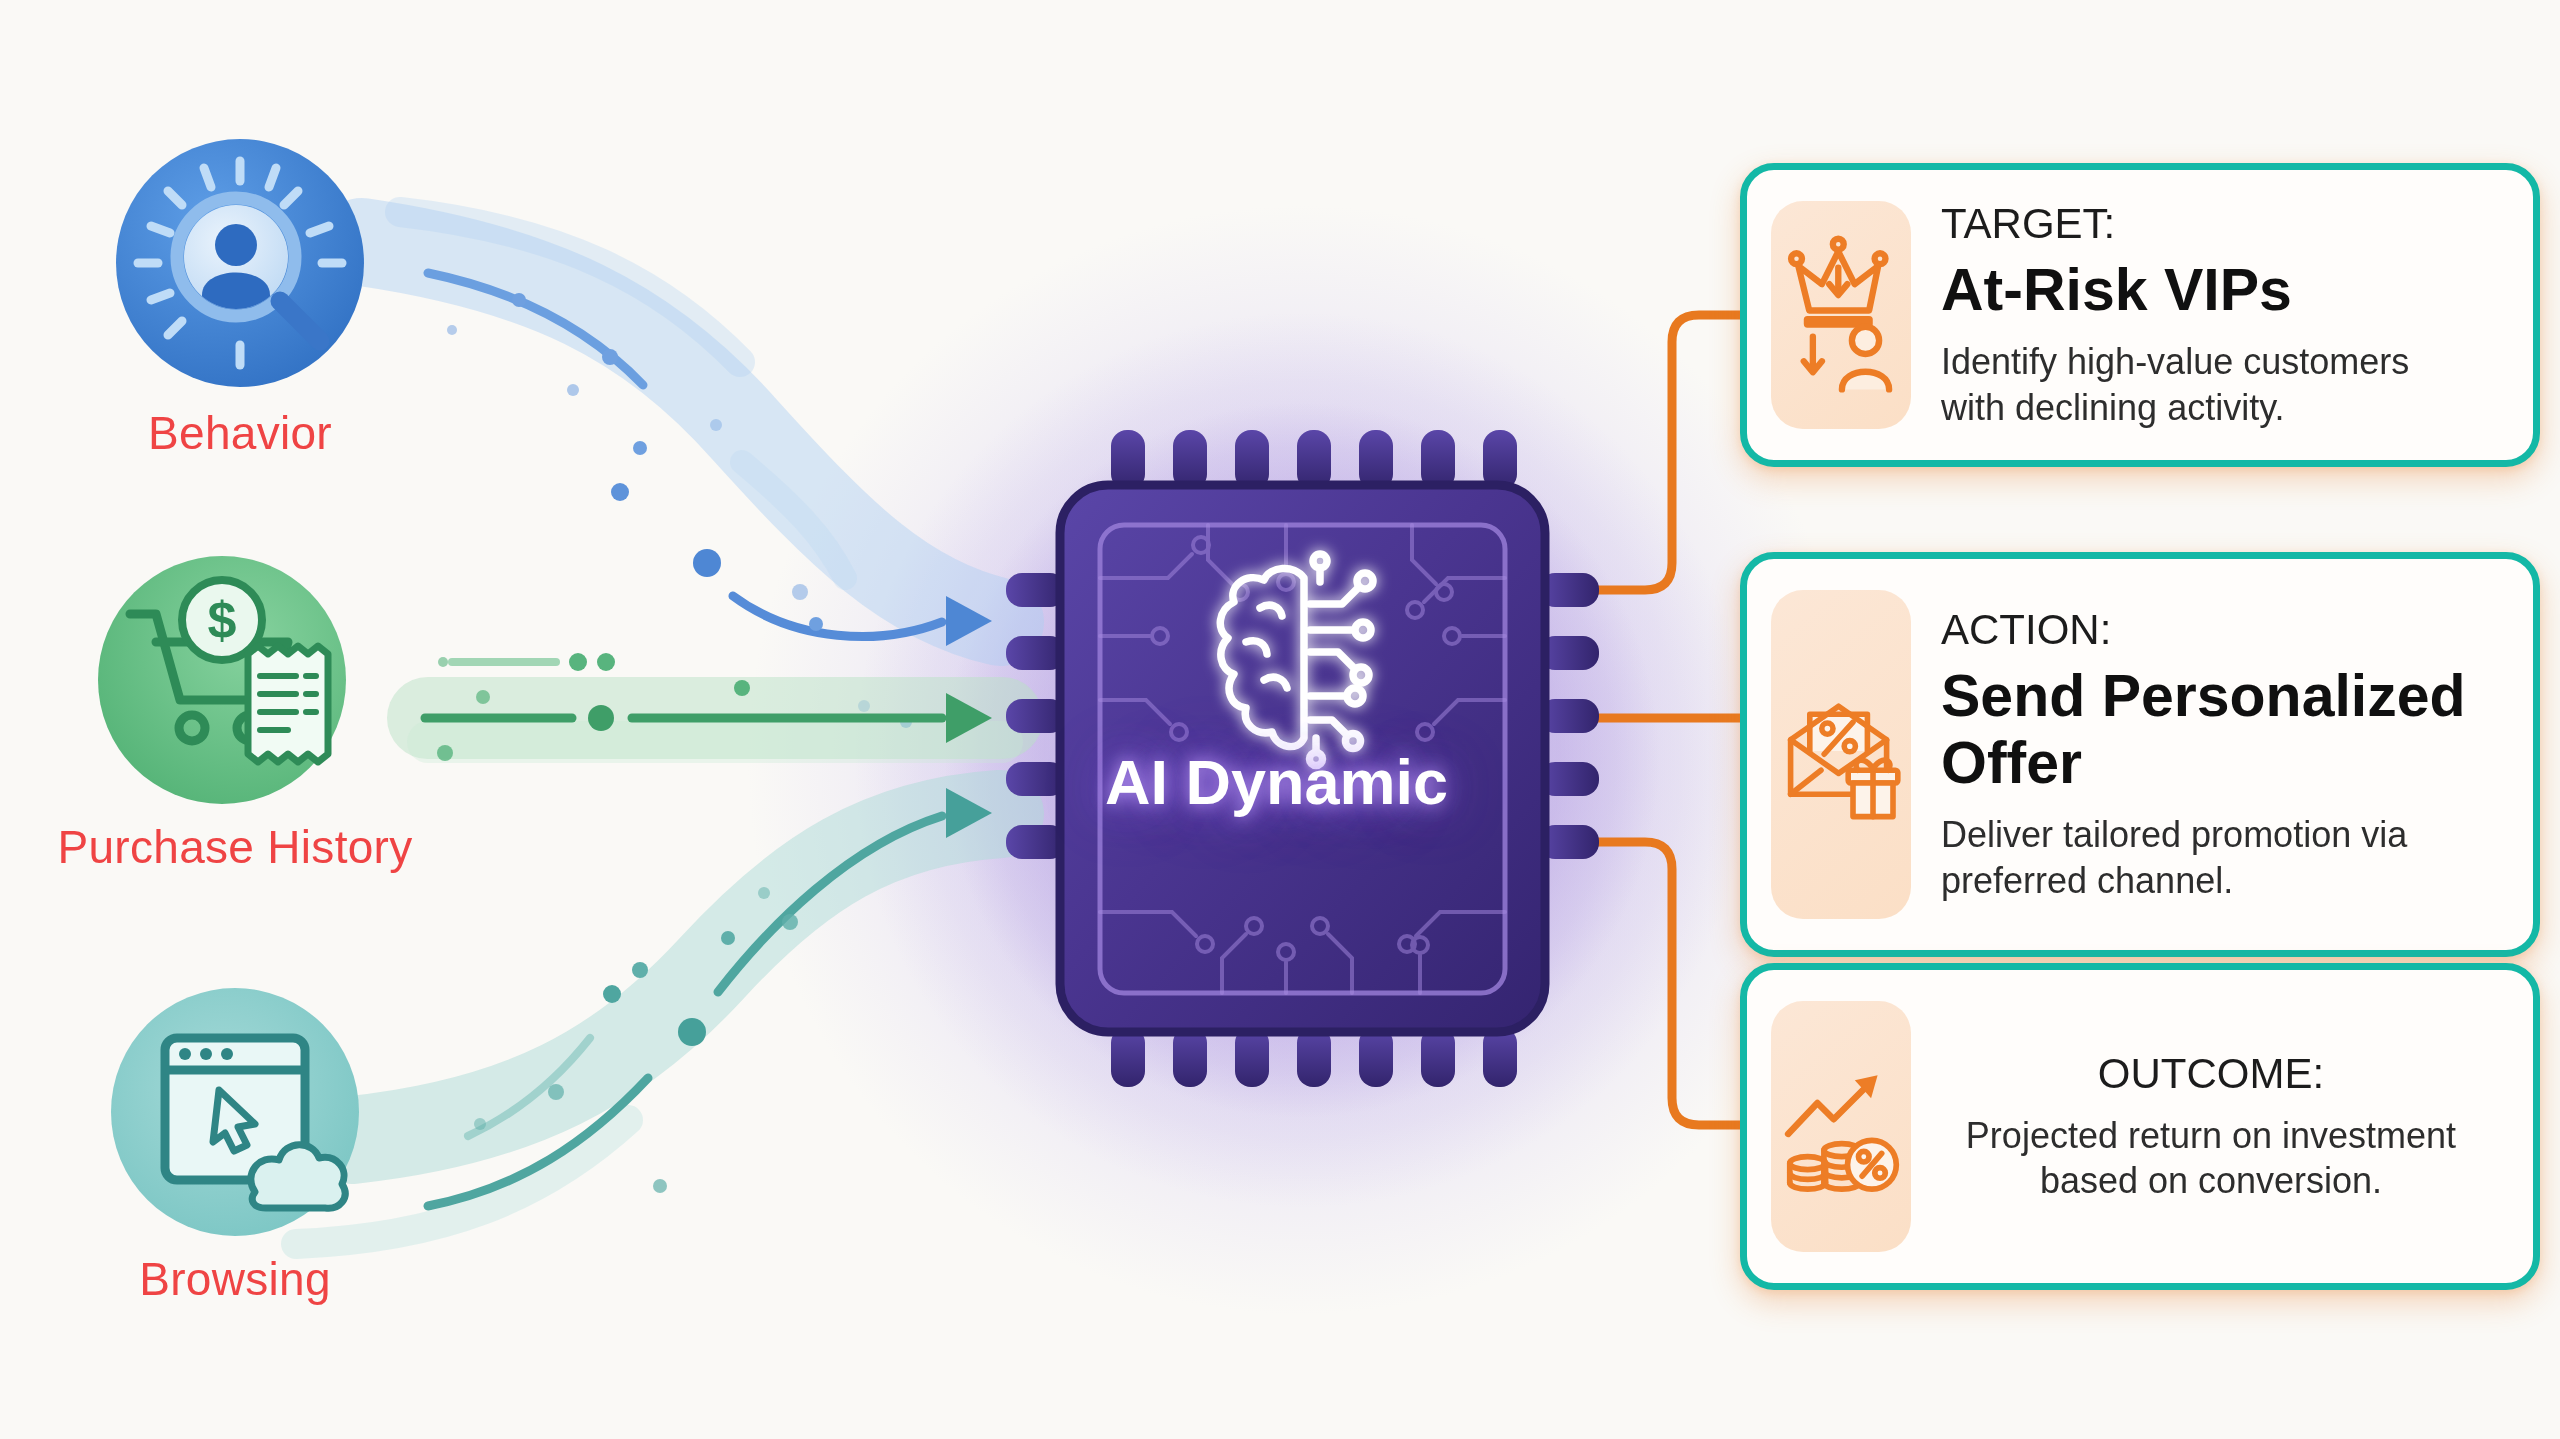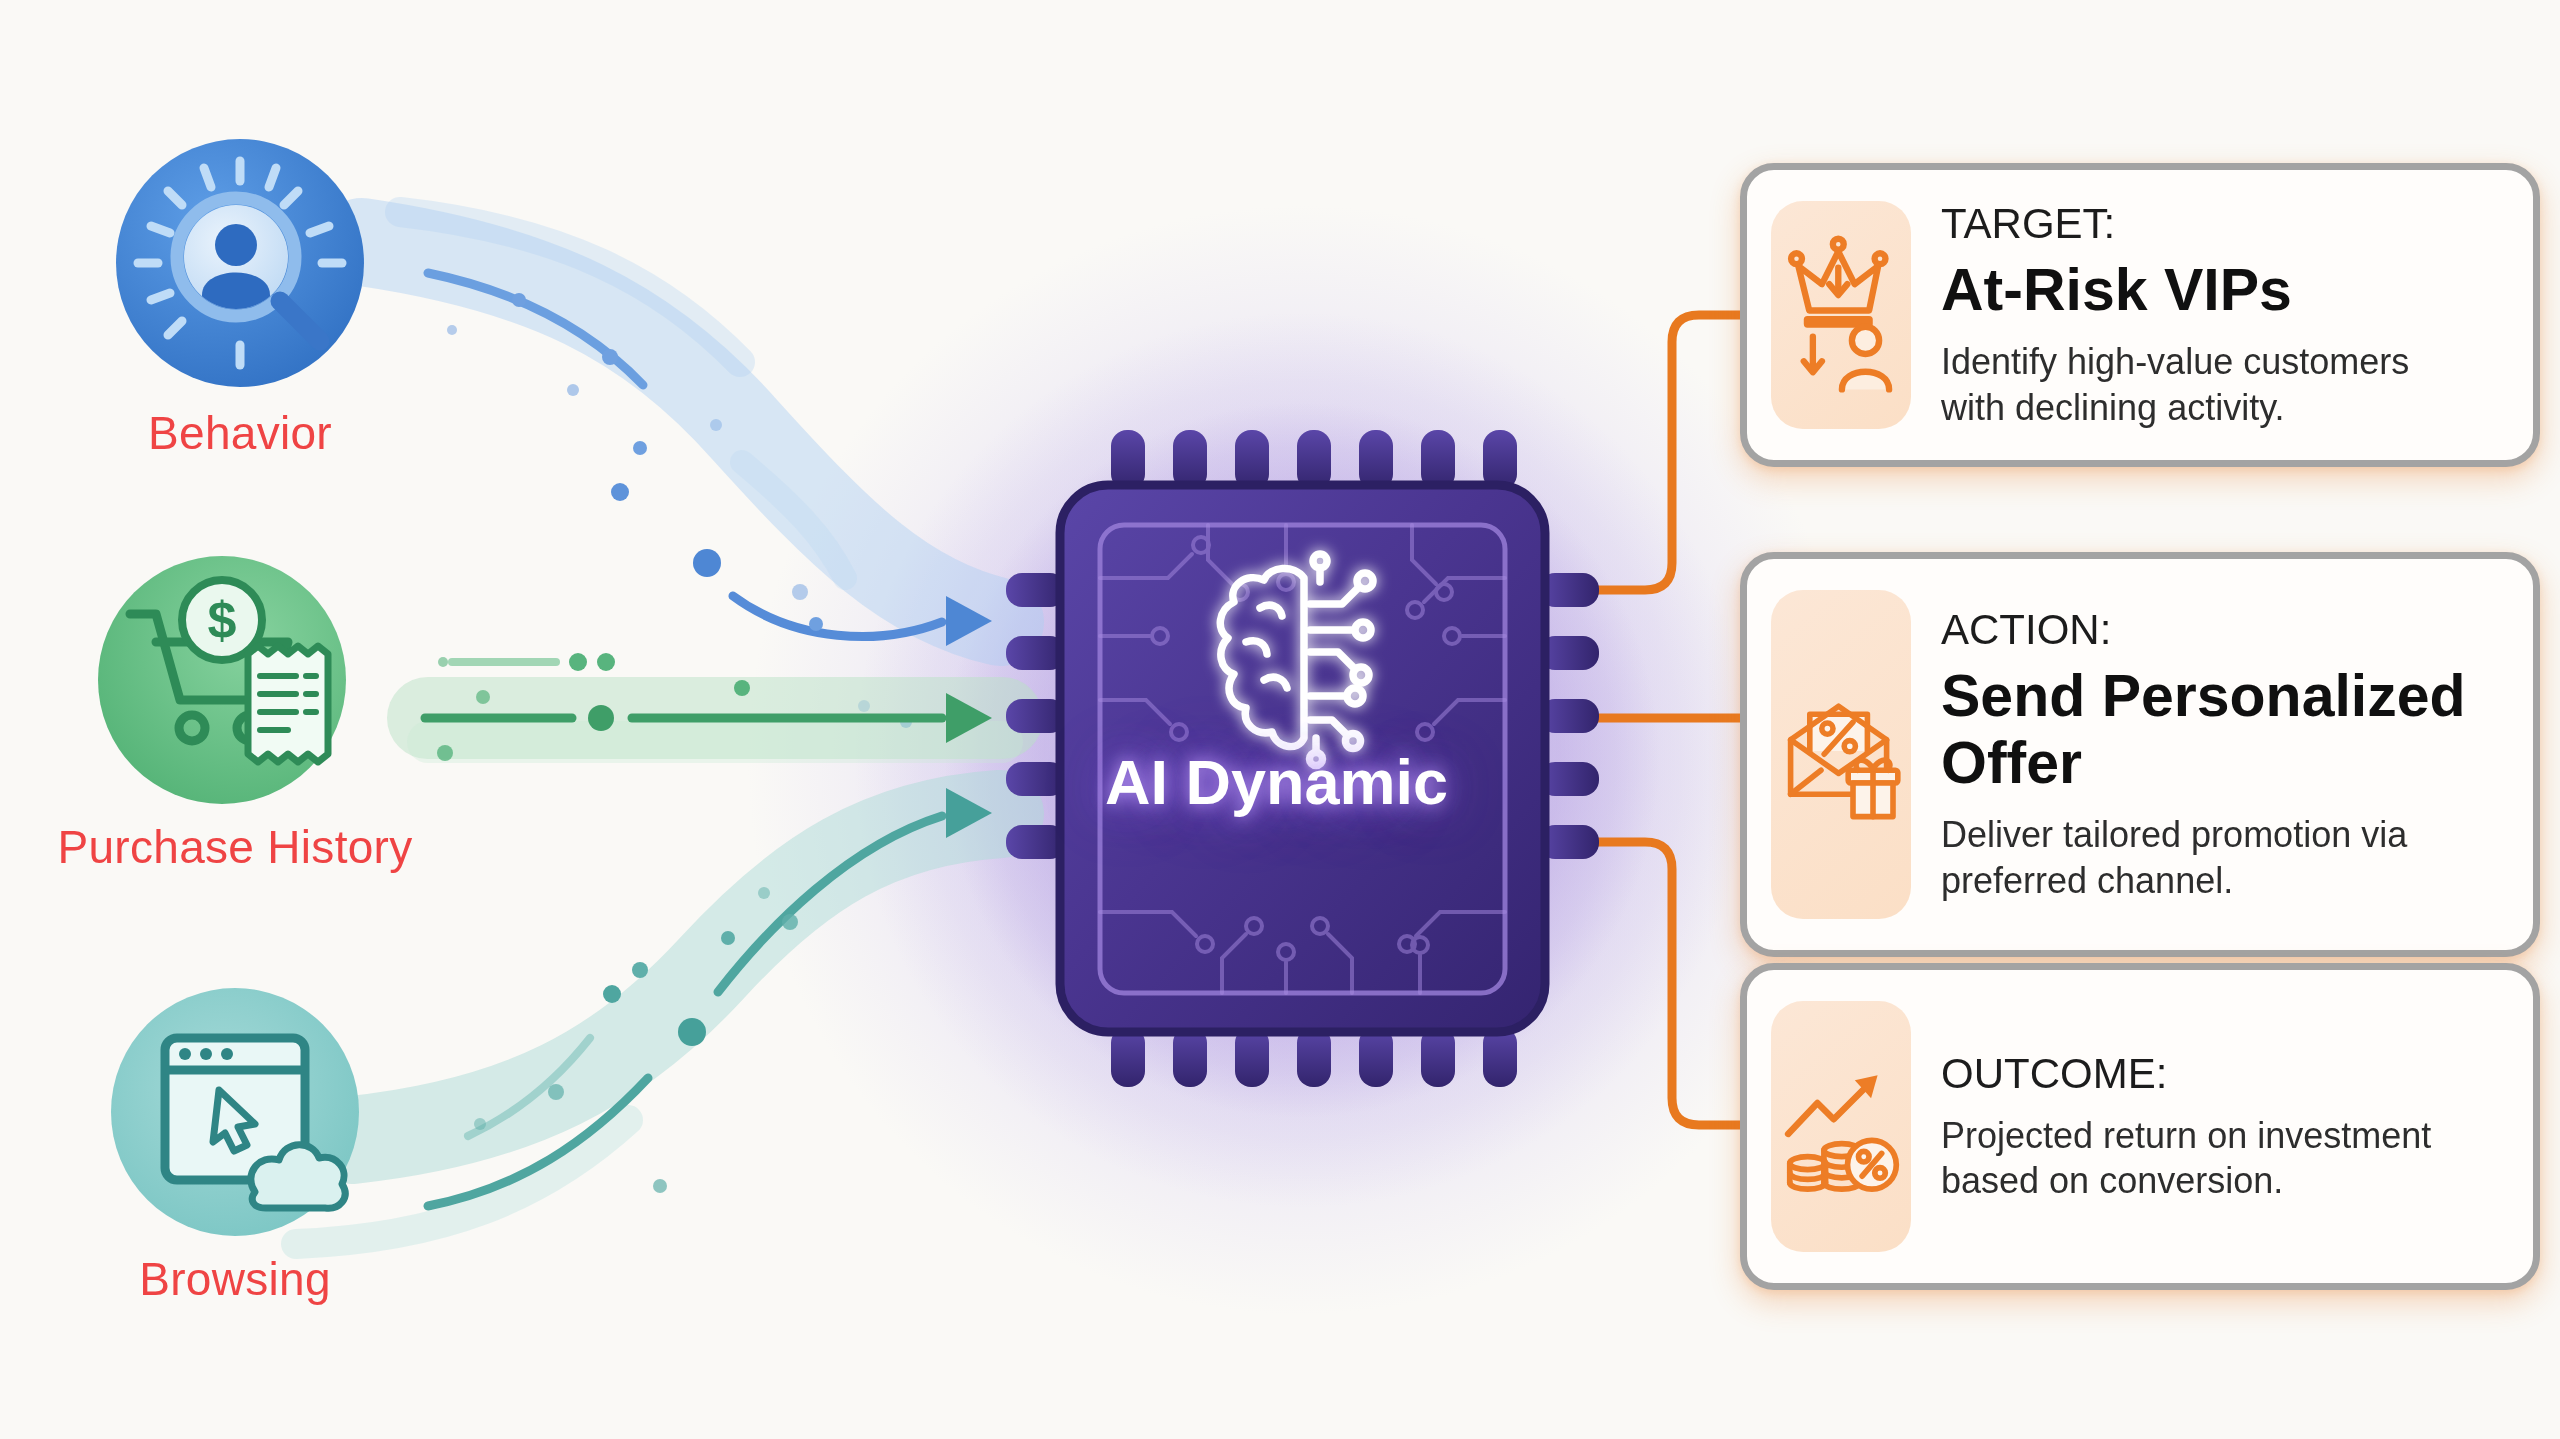--- a/index.html
+++ b/index.html
@@ -15,36 +15,36 @@
     position:absolute;z-index:3;transform:translateX(-50%);
     font-size:46px;font-weight:400;color:#ef4444;letter-spacing:.3px;white-space:nowrap;
   }
   .chip-title{
     position:absolute;left:1105px;top:746px;width:395px;z-index:4;
     color:#ffffff;font-weight:700;font-size:63px;line-height:72px;
     text-shadow:0 0 18px rgba(198,162,255,.95),0 0 40px rgba(146,98,240,.75),0 0 70px rgba(146,98,240,.45);
   }
   .card{
     position:absolute;left:1740px;width:800px;z-index:5;box-sizing:border-box;
-    background:#fffdfb;border:7px solid #a3a3a3;border-radius:34px;
+    background:#fffdfb;border:7px solid #14b8a6;border-radius:34px;
     box-shadow:0 12px 30px rgba(233,126,42,.30),0 3px 10px rgba(233,126,42,.18);
     display:flex;align-items:center;gap:30px;padding:0 30px 0 24px;
   }
   .card-tile{
     flex:none;width:140px;height:calc(100% - 62px);border-radius:32px;
     background:linear-gradient(140deg,#fce7d6 0%,#fbdfc6 100%);
     display:flex;align-items:center;justify-content:center;
   }
   .card-text{display:flex;flex-direction:column;}
   .card-label{font-size:42px;font-weight:400;color:#1c1c1c;}
   .card-title{font-size:59px;font-weight:700;color:#101010;line-height:1.14;margin-top:9px;}
   .card-desc{font-size:36px;font-weight:400;color:#2d2d2d;line-height:1.26;margin-top:15px;max-width:540px;}
   #card-target{top:163px;height:304px;}
   #card-action{top:552px;height:405px;}
-  #card-outcome{top:963px;height:327px;}
+  #card-outcome{top:963px;height:327px;text-align:center;}
 </style>
 </head>
 <body>
 
 <div class="canvas">
 
   <svg class="scene" width="2560" height="1439" viewBox="0 0 2560 1439">
     <defs>
       <radialGradient id="halo1">
           <stop offset="0%" stop-color="#cec4f0" stop-opacity=".30"></stop>

